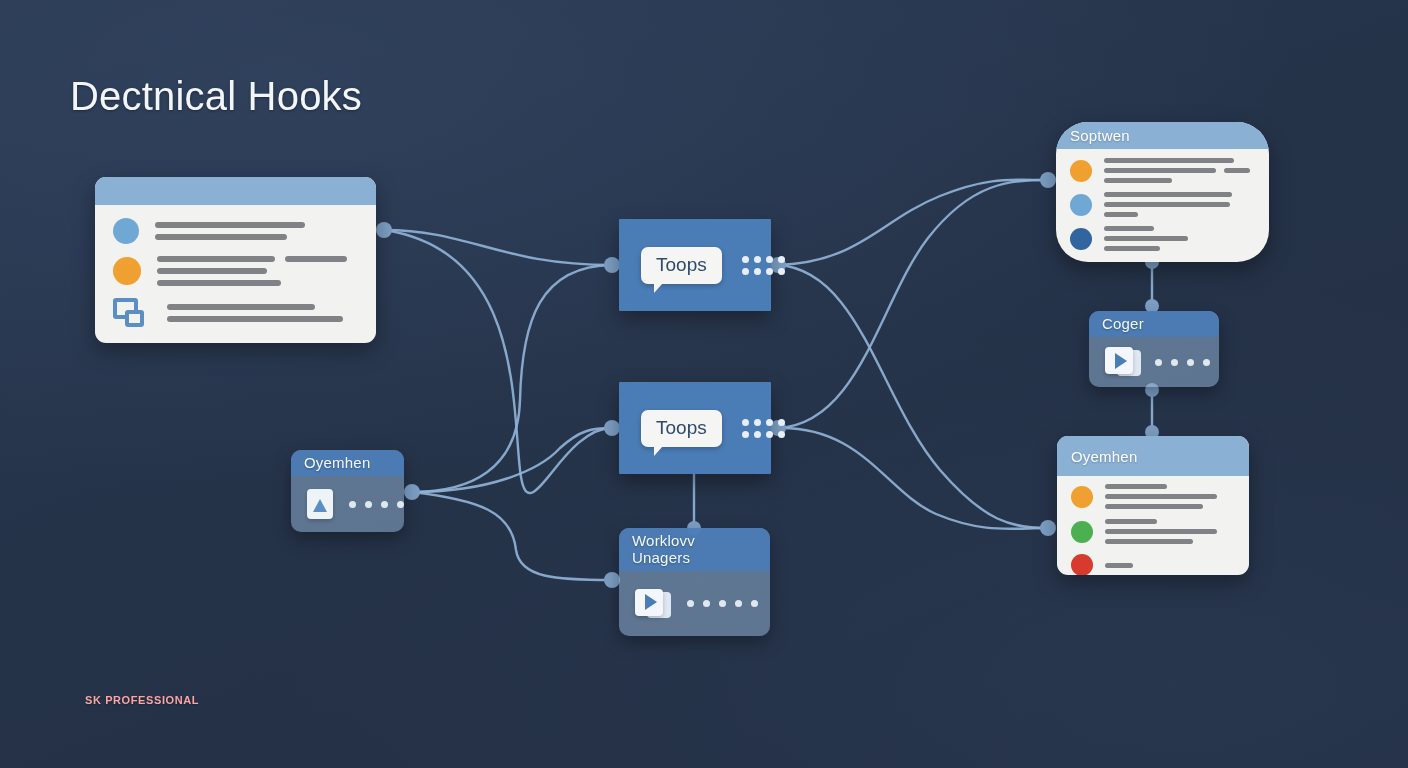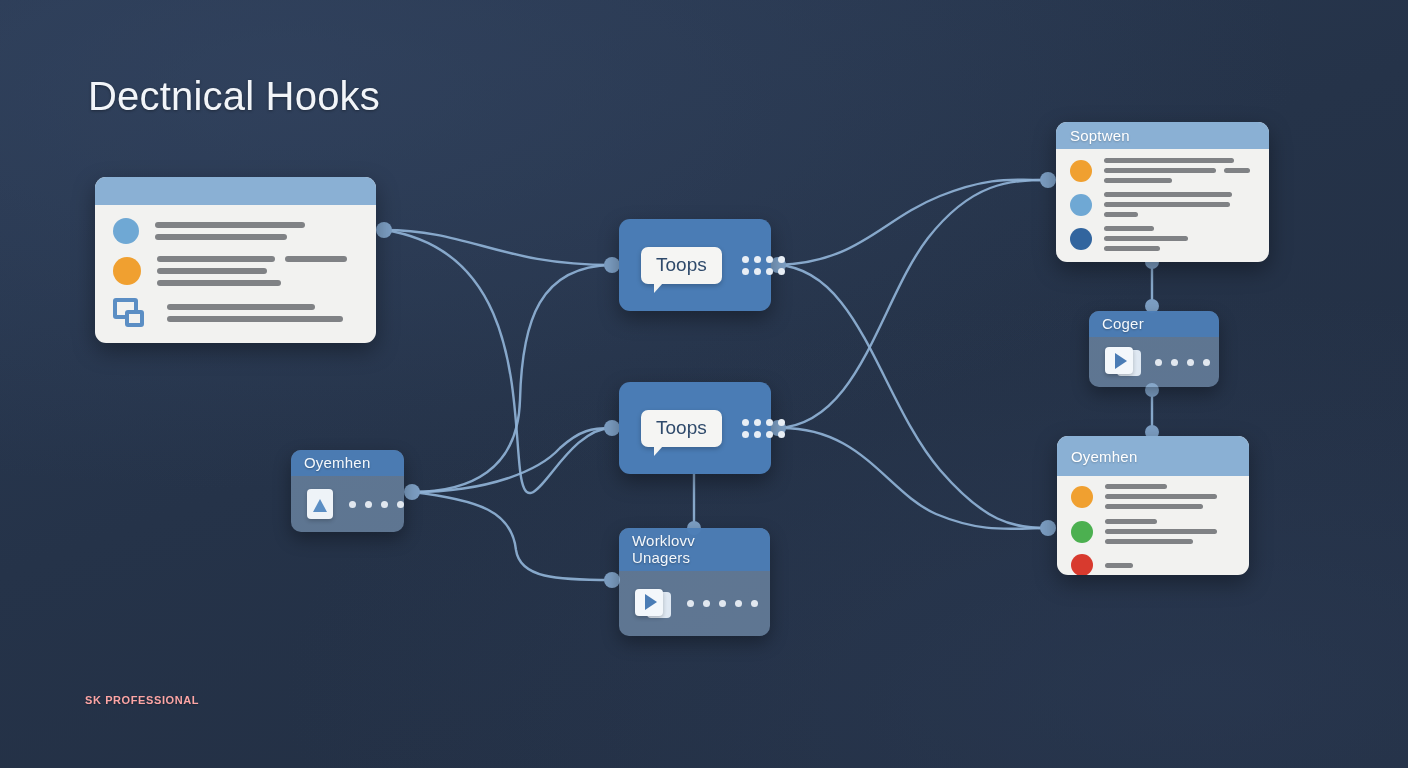--- a/index.html
+++ b/index.html
@@ -22,21 +22,21 @@
     inset: 0;
     background:
       radial-gradient(120% 90% at 20% 10%, rgba(54,72,102,0.55) 0%, rgba(37,51,73,0) 60%),
       radial-gradient(100% 80% at 85% 90%, rgba(45,61,88,0.5) 0%, rgba(37,51,73,0) 65%),
       linear-gradient(160deg, #2a3a53 0%, #253349 45%, #222e42 100%);
   }
 
   
   #page-title {
     position: absolute;
-    left: 88px;
+    left: 70px;
     top: 74px;
     font-size: 40px;
     font-weight: 400;
     color: #f2f5f9;
     letter-spacing: 0.2px;
     text-shadow: 0 1px 3px rgba(0,0,0,0.35);
   }
 
   #footer-brand {
     position: absolute;
@@ -133,21 +133,21 @@
     left: 12px; top: 12px;
     width: 19px; height: 17px;
     border: 4px solid #5b8ec4;
     border-radius: 3px;
     background: #f2f2f0;
   }
 
   
   .toops-node {
     background: #4a7cb5;
-    border-radius: 11px;
+    border-radius: 1px;
     box-shadow: 0 8px 20px rgba(0,0,0,0.34);
     display: flex;
     align-items: center;
     gap: 20px;
     padding: 0 22px;
   }
   .bubble {
     position: relative;
     background: #f5f5f3;
     border-radius: 7px;
@@ -409,21 +409,21 @@
     <span class="dots-row">
       <i></i>
         <i></i>
         <i></i>
         <i></i>
         <i></i>
     </span>
   </div>
 </div>
 
-<div class="node doc-card" style="left:1056px; top:122px; width:213px; height:140px;">
+<div class="node doc-card" style="left:1056px; top:122px; width:213px; height:140px;border-radius:32px;">
   <div class="card-head" style="height:27px;">
     <span>Soptwen</span>
   </div>
   <div class="card-body" style="gap:9px; padding:8px 14px 10px 14px;">
     <div class="doc-row" style="gap:12px;">
       <span class="bullet" style="width:22px;height:22px;background:#F0A030;"></span>
       <span class="lines" style="gap:5px;">
         <span class="line" style="width:130px;height:5px;"></span>
         <span class="line-pair" style="gap:8px;">
           <span class="line" style="width:112px;height:5px;"></span>

